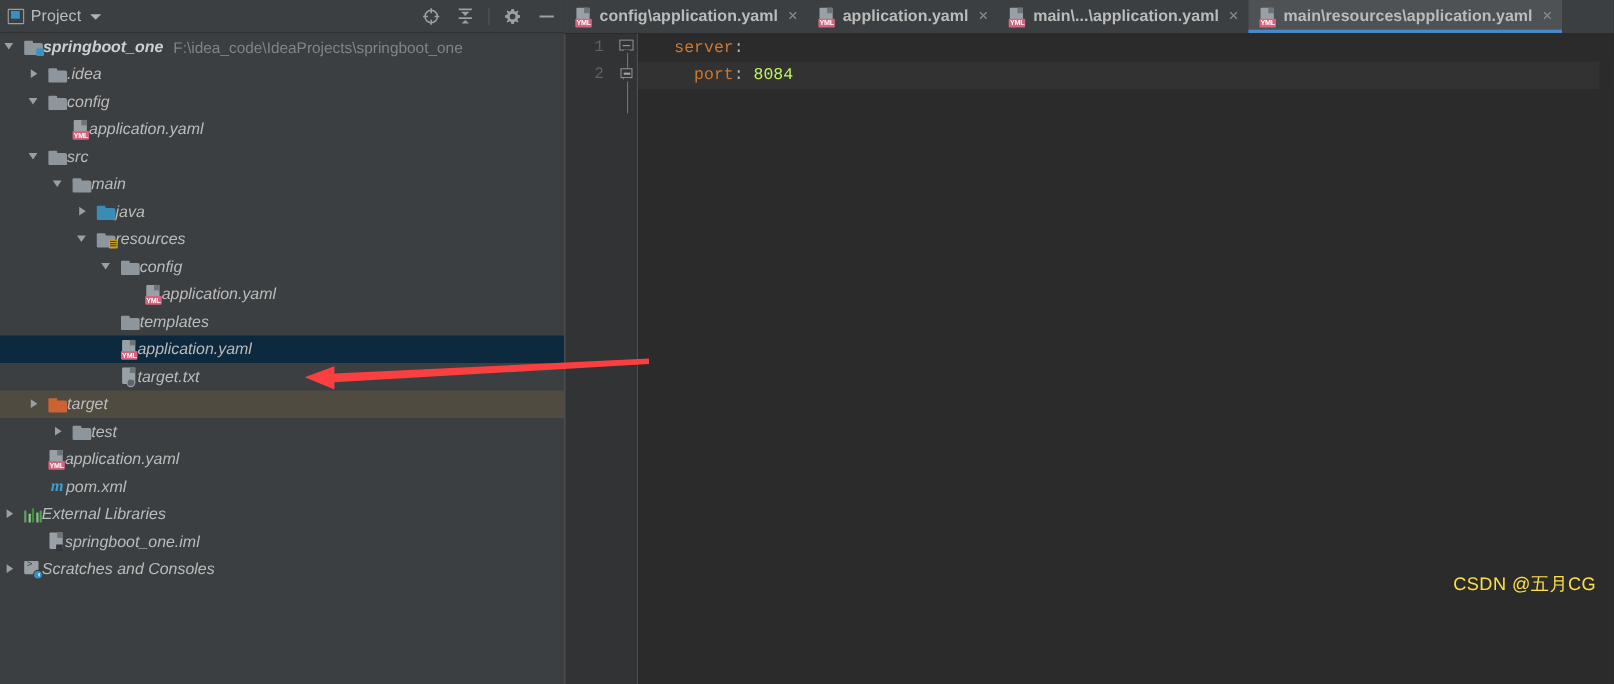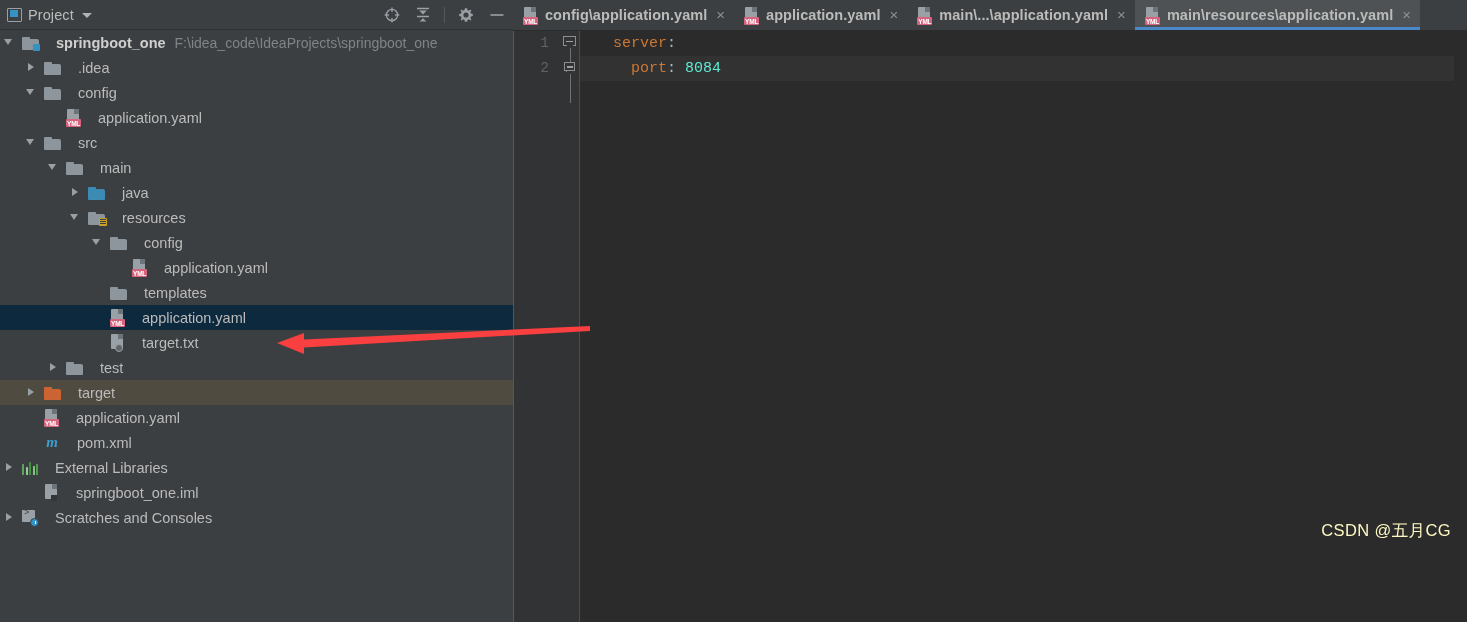--- a/index.html
+++ b/index.html
@@ -57,21 +57,21 @@
   .twisty.collapsed::before {
     content: ""; position: absolute; left: 2px; top: 8px;
     border-top: 4.5px solid transparent; border-bottom: 4.5px solid transparent;
     border-left: 6px solid #9a9fa3;
   }
   .twisty.expanded::before {
     content: ""; position: absolute; left: 0px; top: 9px;
     border-left: 4.5px solid transparent; border-right: 4.5px solid transparent;
     border-top: 6px solid #9a9fa3;
   }
-  .label { margin-left: 17px; }
+  .label { margin-left: 0; font-style: italic; }
   .label.bold { font-weight: bold; color: #cfcfcf; }
   .path { margin-left: 9px; color: #7e8488; font-size: 14px; }
 
   
   .ic { flex: 0 0 auto; position: relative; display: inline-block; }
   .folder { width: 17px; height: 14px; }
   .folder .fb {
     position: absolute; left: 0; bottom: 0; width: 17px; height: 11px;
     background: #8d969c; border-radius: 1px 2px 1px 1px;
   }
@@ -202,38 +202,38 @@
   .fold-mark.small .minus { left: 3.5px; top: 4px; width: 6px; }
 
   #code {
     position: absolute; left: 67px; top: 31px; right: 0; height: 591px;
     font-family: "Liberation Mono", monospace; font-size: 15px;
   }
   .cline { height: 25px; line-height: 25px; padding-left: 33px; white-space: pre; }
   .cline.caret { background: #323232; }
   .k-key { color: #cc7832; }
   .k-punc { color: #a9b7c6; }
-  .k-num { color: #5eead4; }
+  .k-num { color: #bef264; }
 
   #right-edge {
     position: absolute; right: 0; top: 31px; width: 13px; height: 591px;
     background: #2b2b2b;
   }
   #divider-line {
     position: absolute; left: 0; top: 31px; width: 1px; height: 591px;
     background: #555759;
   }
 
   
   #arrow { position: absolute; left: 270px; top: 322px; width: 320px; height: 40px; pointer-events: none; }
 
   
   #watermark {
     position: absolute; right: 16px; bottom: 12px;
-    color: #fef9c3; font-size: 16.5px; letter-spacing: .4px;
+    color: #fde047; font-size: 16.5px; letter-spacing: .4px;
     font-family: "Liberation Sans", sans-serif;
   }
 </style>
 </head>
 <body>
 
 <div id="root">
 
   <div id="sidebar">
 
@@ -407,39 +407,39 @@
           <span style="flex: 0 0 92px;"></span>
           <span class="twisty "></span>
           <span style="flex: 0 0 6px;"></span>
           <span class="ic file">
             <span class="pg"></span>
             <span class="fold"></span>
             <span class="txt-badge"></span>
           </span>
           <span class="label">target.txt</span>
         </div>
+        <div class="row excluded">
+          <span style="flex: 0 0 26px;"></span>
+          <span class="twisty collapsed"></span>
+          <span style="flex: 0 0 6px;"></span>
+          <span class="ic folder orange">
+            <span class="ft"></span>
+            <span class="fb"></span>
+          </span>
+          <span class="label">target</span>
+        </div>
         <div class="row">
           <span style="flex: 0 0 48px;"></span>
           <span class="twisty collapsed"></span>
           <span style="flex: 0 0 6px;"></span>
           <span class="ic folder">
             <span class="ft"></span>
             <span class="fb"></span>
           </span>
           <span class="label">test</span>
-        </div>
-        <div class="row excluded">
-          <span style="flex: 0 0 26px;"></span>
-          <span class="twisty collapsed"></span>
-          <span style="flex: 0 0 6px;"></span>
-          <span class="ic folder orange">
-            <span class="ft"></span>
-            <span class="fb"></span>
-          </span>
-          <span class="label">target</span>
         </div>
         <div class="row">
           <span style="flex: 0 0 26px;"></span>
           <span class="twisty "></span>
           <span style="flex: 0 0 6px;"></span>
           <span class="ic file">
             <span class="pg"></span>
             <span class="fold"></span>
             <span class="yml-badge">YML</span>
           </span>

